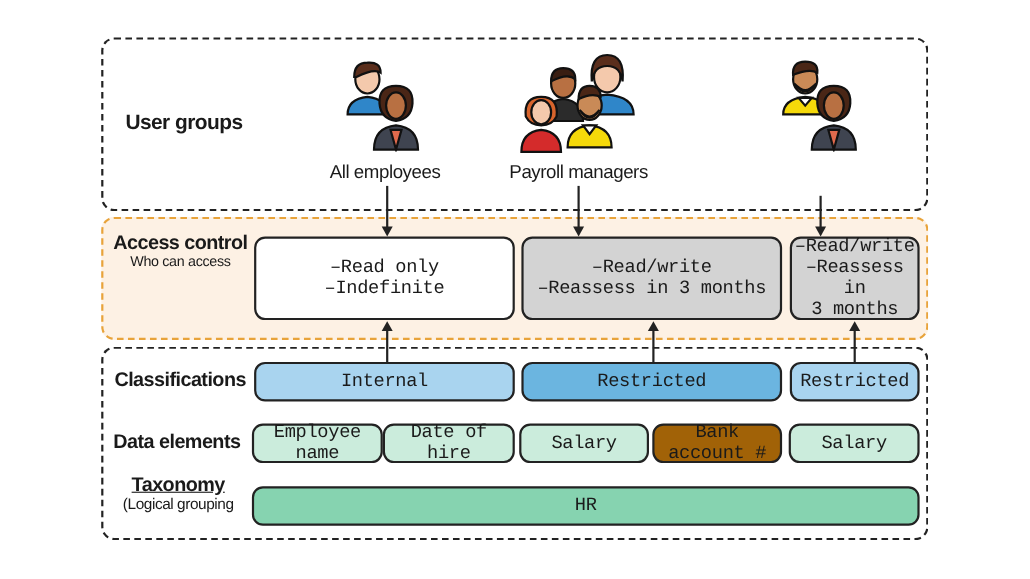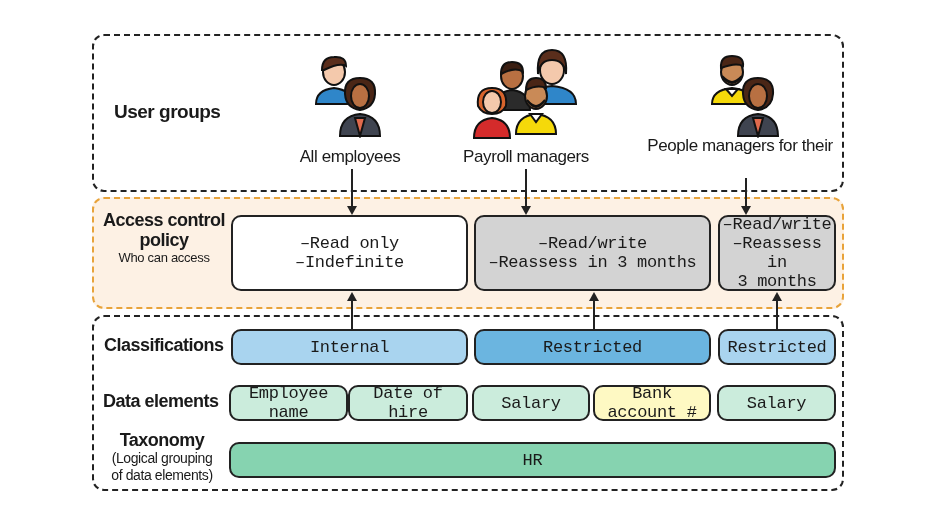--- a/index.html
+++ b/index.html
@@ -22,30 +22,28 @@
 <body>
 
 <div class="abs dash-black" style="left:92px;top:34px;width:752px;height:158px;"></div>
 <div class="abs dash-orange" style="left:92px;top:197px;width:752px;height:112px;"></div>
 <div class="abs dash-black" style="left:92px;top:315px;width:752px;height:176px;"></div>
 
 <div class="row-label" style="left:114px;top:101px;font-size:19px;">User groups</div>
 
 <div class="lbl" style="left:98px;top:210px;width:132px;">
   <div style="font-weight:bold;font-size:18px;line-height:20px;letter-spacing:-0.5px;">Access control</div>
-  <div style="font-weight:bold;font-size:18px;line-height:20px;letter-spacing:-0.5px;">policy</div>
   <div style="font-size:13px;line-height:16px;letter-spacing:-0.3px;">Who can access</div>
 </div>
 
 <div class="row-label" style="left:104px;top:335px;">Classifications</div>
 <div class="row-label" style="left:103px;top:391px;">Data elements</div>
 <div class="lbl" style="left:100px;top:430px;width:124px;">
-  <div style="font-weight:bold;font-size:18px;line-height:20px;letter-spacing:-0.5px;">Taxonomy</div>
+  <div style="font-weight:bold;font-size:18px;line-height:20px;letter-spacing:-0.5px;text-decoration:underline;">Taxonomy</div>
   <div style="font-size:14px;line-height:17px;letter-spacing:-0.4px;">(Logical grouping</div>
-  <div style="font-size:14px;line-height:17px;letter-spacing:-0.4px;">of data elements)</div>
 </div>
 
 <svg style="left:312px;top:52px;" width="72" height="86" viewBox="0 0 72 86">
   <g stroke="#111" stroke-width="2">
     <path d="M4 52 Q4 38 22 36 Q40 38 40 52 Z" fill="#2f86c9"></path>
     <ellipse cx="22" cy="20" rx="11" ry="13" fill="#f4c9ac"></ellipse>
     <path d="M10 18 Q10 5 22 5 Q34 4 34 14 Q28 10 12 18 Z" fill="#5a2e1c"></path>
     <path d="M28 84 Q28 64 48 62 Q68 64 68 84 Z" fill="#3f4450"></path>
     <path d="M43 66 L48 84 L53 66 Z" fill="#e06a4d"></path>
     <path d="M33 42 Q32 26 48 26 Q64 26 63 42 Q62 56 48 58 Q34 56 33 42 Z" fill="#4a2616"></path>
@@ -82,21 +80,20 @@
     <path d="M28 84 Q28 64 48 62 Q68 64 68 84 Z" fill="#3f4450"></path>
     <path d="M43 66 L48 84 L53 66 Z" fill="#e06a4d"></path>
     <path d="M33 42 Q32 26 48 26 Q64 26 63 42 Q62 56 48 58 Q34 56 33 42 Z" fill="#4a2616"></path>
     <ellipse cx="48" cy="44" rx="9" ry="12" fill="#b87042"></ellipse>
   </g>
 </svg>
 
 <div class="lbl" style="left:270px;top:147px;width:160px;font-size:17px;letter-spacing:-0.4px;">All employees</div>
 <div class="lbl" style="left:446px;top:147px;width:160px;font-size:17px;letter-spacing:-0.4px;">Payroll managers</div>
 <div class="lbl" style="left:640px;top:136px;width:200px;font-size:17px;line-height:20px;letter-spacing:-0.4px;">
-  <div>People managers for their</div>
 </div>
 
 <div class="arrow-line" style="left:351px;top:169px;height:38px;"></div>
 <div class="arrow-head-down" style="left:347px;top:206px;"></div>
 <div class="arrow-line" style="left:525px;top:169px;height:38px;"></div>
 <div class="arrow-head-down" style="left:521px;top:206px;"></div>
 <div class="arrow-line" style="left:745px;top:178px;height:29px;"></div>
 <div class="arrow-head-down" style="left:741px;top:206px;"></div>
 
 <div class="box" style="left:231px;top:215px;width:237px;height:76px;background:#ffffff;">
@@ -126,16 +123,16 @@
 <div class="arrow-head-up" style="left:772px;top:292px;"></div>
 <div class="arrow-line" style="left:776px;top:300px;height:30px;"></div>
 
 <div class="box" style="left:231px;top:329px;width:237px;height:36px;background:#a9d4ef;">Internal</div>
 <div class="box" style="left:474px;top:329px;width:237px;height:36px;background:#6bb5e0;">Restricted</div>
 <div class="box" style="left:718px;top:329px;width:118px;height:36px;background:#a9d4ef;">Restricted</div>
 
 <div class="box" style="left:229px;top:385px;width:119px;height:36px;background:#cbecdc;">Employee name</div>
 <div class="box" style="left:348px;top:385px;width:120px;height:36px;background:#cbecdc;">Date of hire</div>
 <div class="box" style="left:472px;top:385px;width:118px;height:36px;background:#cbecdc;">Salary</div>
-<div class="box" style="left:593px;top:385px;width:118px;height:36px;background:#fef9c3;">Bank account #</div>
+<div class="box" style="left:593px;top:385px;width:118px;height:36px;background:#a16207;">Bank account #</div>
 <div class="box" style="left:717px;top:385px;width:119px;height:36px;background:#cbecdc;">Salary</div>
 
 <div class="box" style="left:229px;top:442px;width:607px;height:36px;background:#86d3b0;">HR</div>
 
 </body></html>

